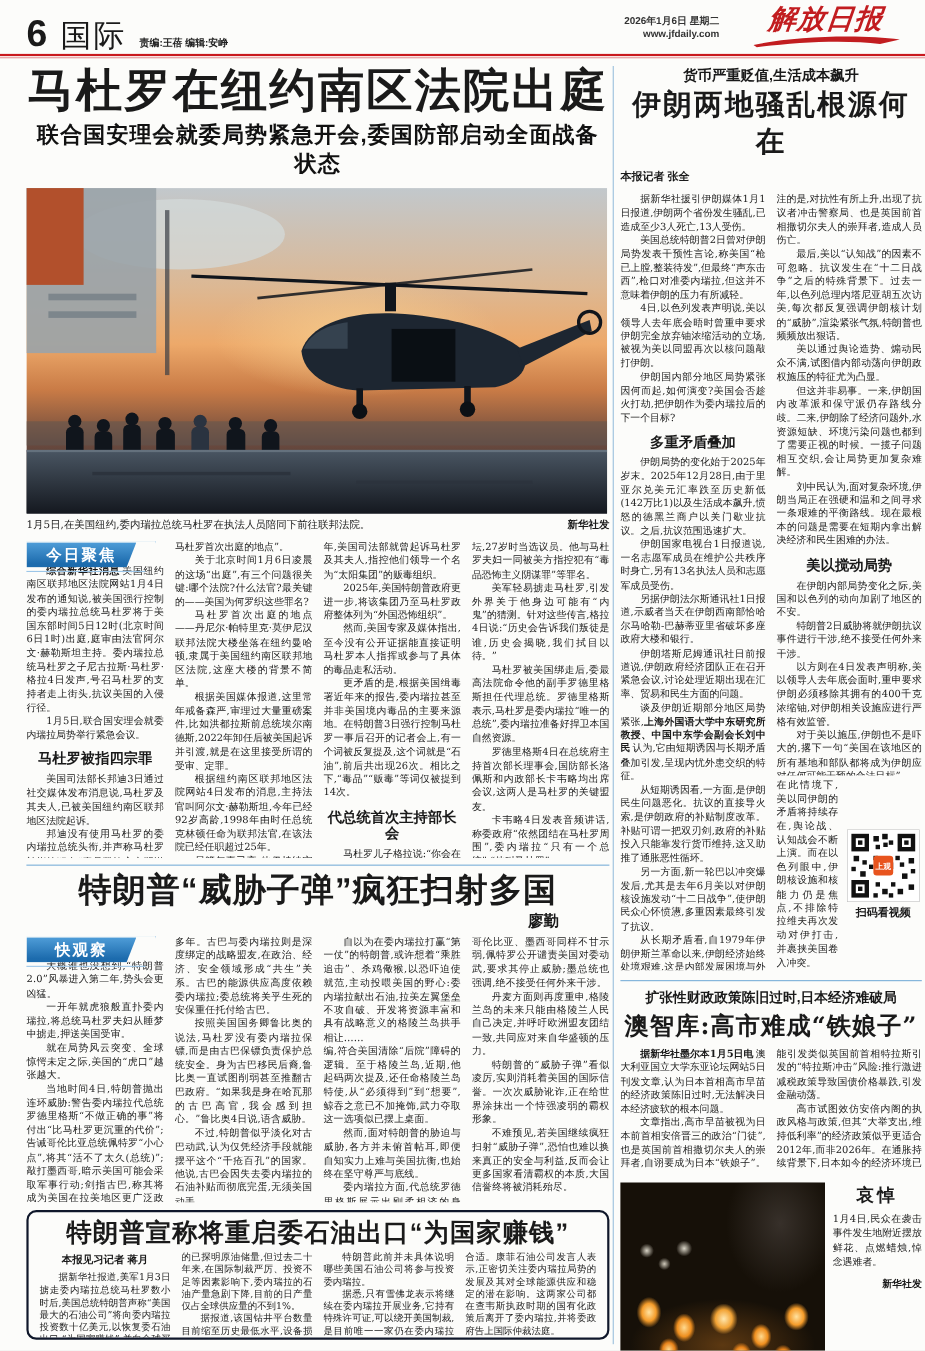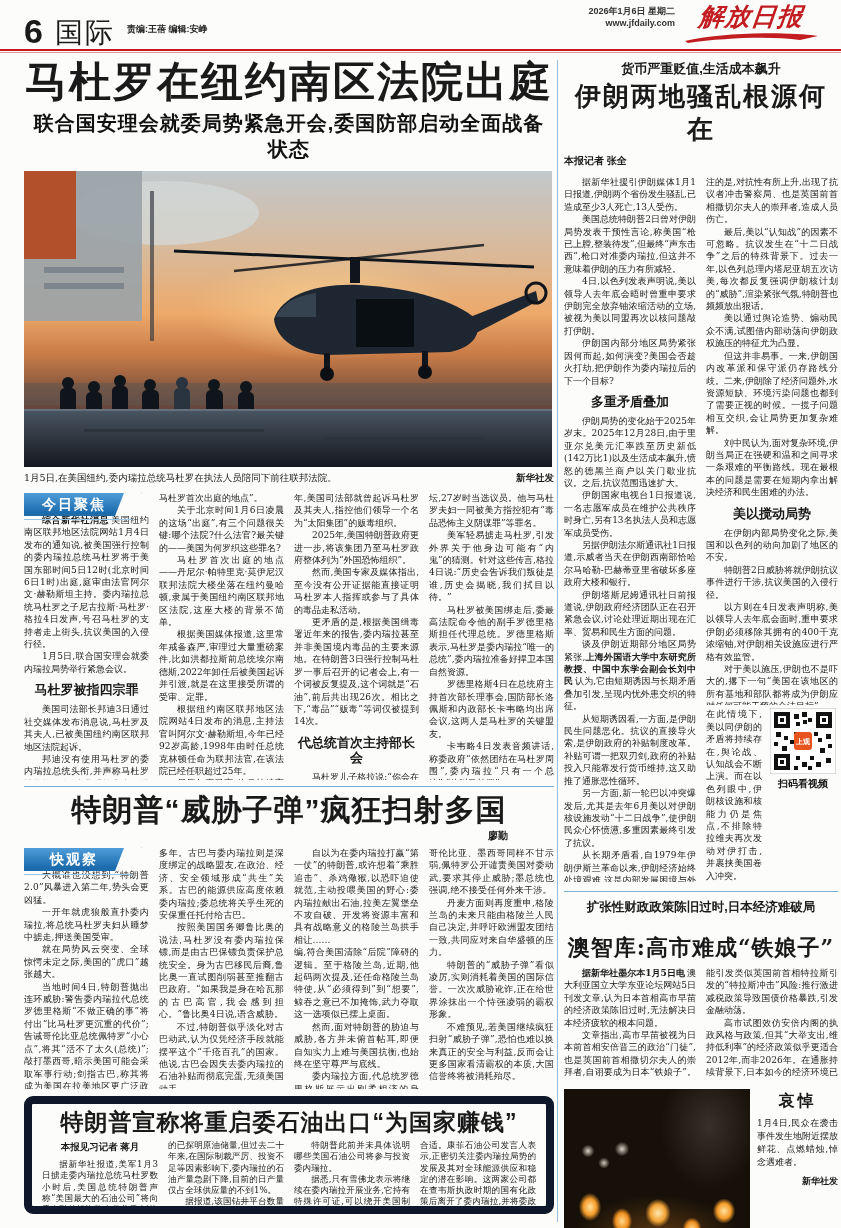--- a/index.html
+++ b/index.html
@@ -4,22 +4,22 @@
 <style>
   html,body{margin:0;padding:0;background:#e8e8e4;}
   .page{position:relative;width:841px;height:1228px;background:#fcfcfa;margin:0 auto;overflow:hidden;
         font-family:"DejaVu Serif","Liberation Serif",serif;color:#1a1a1a;}
 
   
   .hdr{position:absolute;left:24px;top:6px;right:20px;height:42px;display:flex;align-items:flex-end;justify-content:space-between;}
   .hdr-left{display:flex;align-items:flex-end;gap:12px;}
   .pagenum{font-family:"Liberation Sans",sans-serif;font-weight:bold;font-size:34px;line-height:34px;}
   .secname{font-family:"Liberation Sans",sans-serif;font-size:28px;line-height:30px;letter-spacing:2px;}
-  .editors{font-family:"Liberation Sans",sans-serif;font-weight:bold;font-size:9px;color:#222;padding-bottom:12px;}
-  .hdr-right{display:flex;align-items:flex-start;gap:6px;}
+  .editors{font-family:"Liberation Sans",sans-serif;font-weight:bold;font-size:9px;color:#222;padding-bottom:2px;}
+  .hdr-right{display:flex;align-items:center;gap:27px;}
   .dateblk{text-align:right;font-family:"Liberation Sans",sans-serif;font-weight:bold;font-size:9px;line-height:12px;color:#333;padding-bottom:4px;}
   .masthead{width:140px;text-align:center;}
   .masthead-text{font-family:"DejaVu Serif",serif;font-style:italic;font-weight:bold;font-size:25px;line-height:24px;color:#c21d20;letter-spacing:1px;transform:skewX(-6deg);display:inline-block;}
   .redrule{position:absolute;left:0;right:0;top:49px;height:2px;background:#c9191e;}
   .redrule2{position:absolute;left:0;right:0;top:52px;height:1px;background:rgba(201,25,30,.45);}
 
   
   .left-region{position:absolute;left:24px;top:58px;width:530px;}
   .vdivider{position:absolute;left:557px;top:60px;bottom:6px;width:0;border-left:1px solid #99bfdd;}
   .right-rail{position:absolute;left:564px;top:60px;width:274px;}
@@ -44,47 +44,47 @@
   .banner-wrap{position:relative;height:14px;margin:1px 0 7px;}
   .banner{position:absolute;left:0;top:0;width:100px;height:23px;background:linear-gradient(180deg,#4f9dd8 0%,#1c6bad 85%);
           color:#fff;font-family:"Liberation Sans",sans-serif;font-weight:bold;font-size:14px;line-height:23px;text-align:center;
           letter-spacing:2px;clip-path:polygon(0 0,100% 0,calc(100% - 9px) 100%,0 100%);}
   .banner-frame{position:absolute;left:-2px;top:-2px;width:118px;height:27px;border:1px solid #9cc6e8;
           clip-path:polygon(0 0,100% 0,calc(100% - 10px) 100%,0 100%);}
 
   
   .op-band{margin-top:6px;border-top:1px solid #79aed7;padding-top:5px;}
   .op-h1{font-family:"Liberation Sans",sans-serif;font-weight:bold;font-size:30px;line-height:36px;text-align:center;letter-spacing:1px;margin:0;}
-  .op-byline{text-align:right;font-family:"Liberation Sans",sans-serif;font-weight:bold;font-size:10px;padding-right:46px;margin-top:1px;}
+  .op-byline{text-align:right;font-family:"Liberation Sans",sans-serif;font-weight:bold;font-size:14px;padding-right:46px;margin-top:1px;}
   .op-cols{height:242px;margin-top:4px;}
   .op-band .para{color:#222;letter-spacing:.2px;}
 
   
-  .oil-box{margin-top:7px;border:8px solid #0f172a;border-radius:9px;padding:5px 10px 6px;height:118px;box-sizing:border-box;overflow:hidden;}
+  .oil-box{margin-top:7px;border:2px solid #0f172a;border-radius:9px;padding:5px 10px 6px;height:118px;box-sizing:border-box;overflow:hidden;}
   .oil-h1{font-family:"Liberation Sans",sans-serif;font-weight:bold;font-size:23px;line-height:27px;text-align:center;letter-spacing:1px;margin:0;}
   .oil-cols{height:80px;margin-top:4px;}
   .oil-box .para{font-size:8.6px;line-height:11.3px;}
   .byline-center{font-family:"Liberation Sans",sans-serif;font-weight:bold;font-size:9.5px;text-align:center;margin:1px 0 5px;}
 
   
   .kicker{font-family:"Liberation Sans",sans-serif;font-weight:bold;font-size:13px;line-height:17px;text-align:center;margin:0;}
   .iran-h1{font-weight:bold;font-size:26px;line-height:33px;text-align:center;letter-spacing:2px;margin:3px 0 0;}
   .iran-byline{font-weight:bold;font-size:10px;margin:8px 0 0;font-family:"Liberation Sans",sans-serif;}
   .iran-cols{height:706px;margin-top:8px;}
   .railcol{flex:1;overflow:hidden;display:flex;flex-direction:column;}
   .railcol .blocks{flex:1;overflow:hidden;}
-  .qr-row{display:flex;gap:6px;align-items:flex-start;margin-top:3px;}
+  .qr-row{display:flex;gap:6px;align-items:center;margin-top:3px;}
   .qr-row .qr-side{flex:1;}
   .qr-stack{width:70px;flex:none;text-align:center;}
   .qr-caption{font-family:"Liberation Sans",sans-serif;font-weight:bold;font-size:10px;margin-top:3px;}
   .hrule{border-top:1px solid #79aed7;margin-top:9px;}
 
   
   .japan-kicker{font-family:"Liberation Sans",sans-serif;font-weight:bold;font-size:12.5px;line-height:16px;text-align:center;margin:7px 0 0;}
-  .japan-h1{font-weight:bold;font-size:22px;line-height:28px;text-align:center;letter-spacing:1px;margin:18px 0 0;}
+  .japan-h1{font-weight:bold;font-size:22px;line-height:28px;text-align:center;letter-spacing:1px;margin:4px 0 0;}
   .japan-cols{height:112px;margin-top:6px;}
 
   
   .mourn{display:flex;gap:7px;margin-top:10px;}
   .mourn-photo{width:186px;height:168px;flex:none;background:
       radial-gradient(16px 20px at 26px 118px,#ffe2a0 0%,#f59c2a 40%,rgba(0,0,0,0) 70%),
       radial-gradient(14px 18px at 58px 132px,#ffd98e 0%,#ef8f1f 45%,rgba(0,0,0,0) 72%),
       radial-gradient(18px 20px at 94px 124px,#ffe7ae 0%,#f2a335 42%,rgba(0,0,0,0) 70%),
       radial-gradient(13px 16px at 128px 140px,#ffd98e 0%,#ef8f1f 45%,rgba(0,0,0,0) 72%),
       radial-gradient(16px 18px at 160px 122px,#ffe2a0 0%,#f59c2a 42%,rgba(0,0,0,0) 70%),
@@ -369,21 +369,21 @@
         </div>
         <div class="col railcol">
           <div class="blocks">
               <p class="para cont">注的是,对抗性有所上升,出现了抗议者冲击警察局、也是英国前首相撒切尔夫人的崇拜者,造成人员伤亡。</p>
               <p class="para">最后,美以“认知战”的因素不可忽略。抗议发生在“十二日战争”之后的特殊背景下。过去一年,以色列总理内塔尼亚胡五次访美,每次都反复强调伊朗核计划的“威胁”,渲染紧张气氛,特朗普也频频放出狠话。</p>
               <p class="para">美以通过舆论造势、煽动民众不满,试图借内部动荡向伊朗政权施压的特征尤为凸显。</p>
               <p class="para">但这并非易事。一来,伊朗国内改革派和保守派仍存路线分歧。二来,伊朗除了经济问题外,水资源短缺、环境污染问题也都到了需要正视的时候。一揽子问题相互交织,会让局势更加复杂难解。</p>
               <p class="para">刘中民认为,面对复杂环境,伊朗当局正在强硬和温和之间寻求一条艰难的平衡路线。现在最根本的问题是需要在短期内拿出解决经济和民生困难的办法。</p>
               <h3 class="colhead">美以搅动局势</h3>
               <p class="para">在伊朗内部局势变化之际,美国和以色列的动向加剧了地区的不安。</p>
-              <p class="para">特朗普2日威胁将就伊朗抗议事件进行干涉,抗议美国的入侵行径。</p>
+              <p class="para">特朗普2日威胁将就伊朗抗议事件进行干涉,绝不接受任何外来干涉。</p>
               <p class="para">以方则在4日发表声明称,美以领导人去年底会面时,重申要求伊朗必须移除其拥有的400千克浓缩铀,对伊朗相关设施应进行严格有效监管。</p>
               <p class="para">对于美以施压,伊朗也不是吓大的,撂下一句“美国在该地区的所有基地和部队都将成为伊朗应对任何可能干预的合法目标”。</p>
             </div>
           <div class="qr-row">
             <p class="para cont qr-side">在此情境下,美以同伊朗的矛盾将持续存在,舆论战、认知战会不断上演。而在以色列眼中,伊朗核设施和核能力仍是焦点,不排除特拉维夫再次发动对伊打击,并裹挟美国卷入冲突。</p>
             <div class="qr-stack">
               <svg class="qr-box" viewBox="0 0 66 66">
                 <rect x="0" y="0" width="66" height="66" fill="#fff" stroke="#bbb"></rect>
                 <g fill="#111">
                   <rect x="4" y="4" width="16" height="16"></rect>

